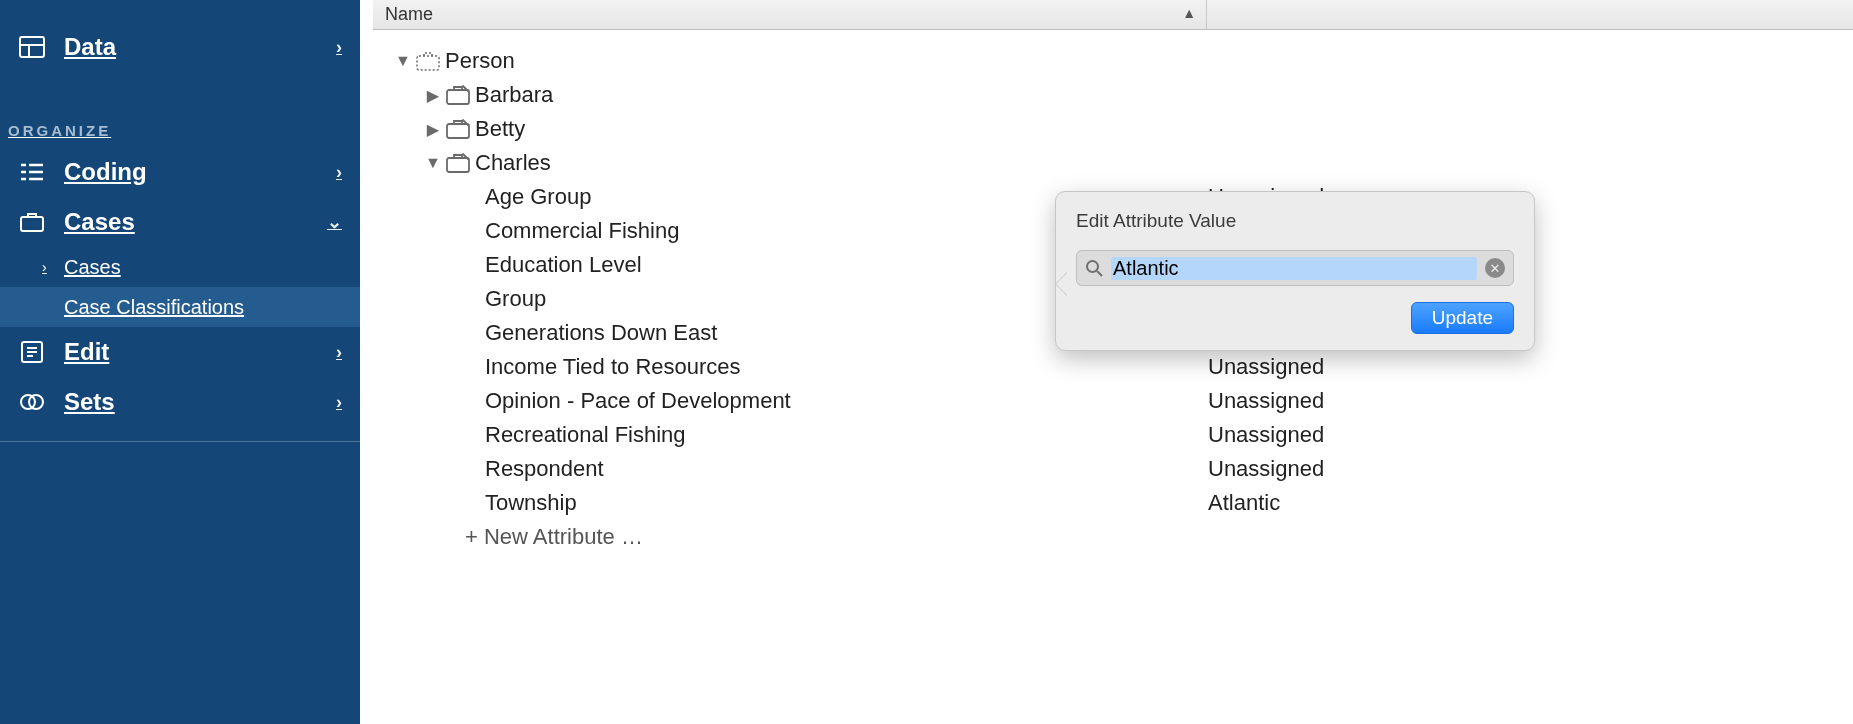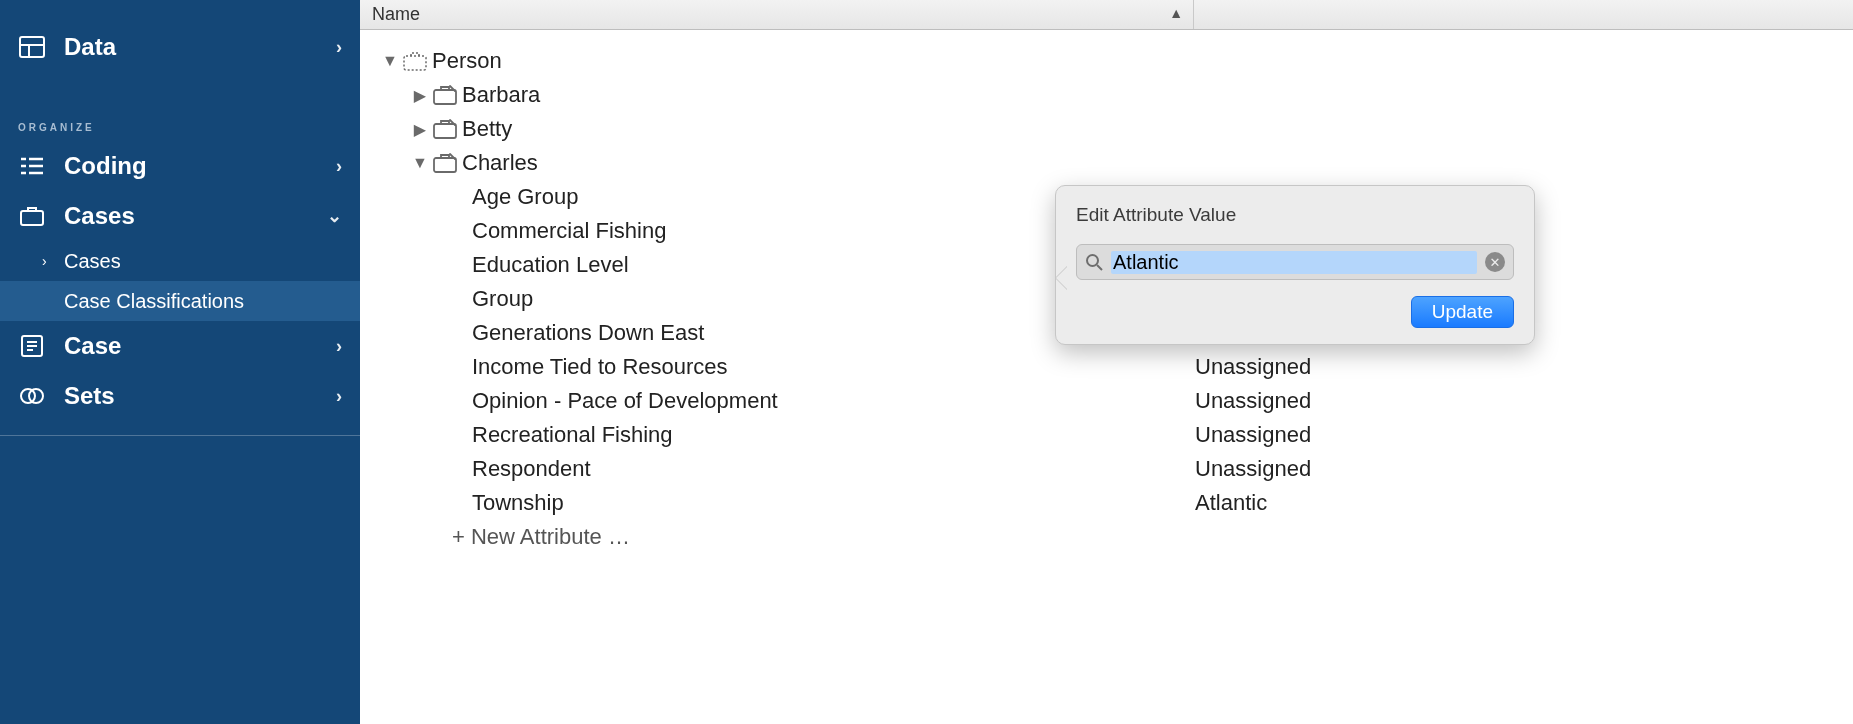--- a/index.html
+++ b/index.html
@@ -2,45 +2,45 @@
 <html><head>
 <meta charset="utf-8">
 <style>
   * { box-sizing: border-box; margin: 0; padding: 0; }
   html, body { width: 1853px; height: 724px; font-family: -apple-system, "Helvetica Neue", Arial, sans-serif; }
   body { display: flex; background: #fff; overflow: hidden; }
 
   
   .sidebar {
     width: 360px; height: 724px; background: #144777; color: #fff;
-    padding-top: 22px; flex: 0 0 360px;
+    padding-top: 22px; flex: 0 0 360px; text-decoration: underline;
   }
   .side-item {
     display: flex; align-items: center; height: 50px;
     padding: 0 18px; font-size: 24px; font-weight: 600; cursor: pointer;
   }
   .side-item .lbl { flex: 1; margin-left: 18px; }
   .side-item .chev { font-size: 18px; opacity: .9; }
   .side-heading {
-    padding: 50px 18px 8px 18px; font-size: 10px; letter-spacing: 3px;
+    padding: 50px 18px 8px 8px; font-size: 15px; letter-spacing: 3px;
     color: #a8bdd2; font-weight: 600;
   }
   .side-sub {
     display: flex; align-items: center; height: 40px;
     padding: 0 18px 0 42px; font-size: 20px; cursor: pointer;
   }
   .side-sub.sel { background: #245c8f; }
   .side-sub .chev-r { width: 18px; font-size: 14px; }
   .side-sub .lbl { margin-left: 4px; }
   .side-divider { height: 1px; background: rgba(255,255,255,.25); margin: 14px 0; }
 
   .icon { display:inline-flex; width:28px; height:28px; align-items:center; justify-content:center; }
 
   
-  .main { flex: 1; display: flex; flex-direction: column; }
+  .main { flex: 1; display: flex; flex-direction: column; margin-left: 13px; }
   .col-header {
     height: 30px; background: linear-gradient(#f2f2f2,#e6e6e6);
     border-bottom: 1px solid #bdbdbd; display: flex; align-items: center;
     font-size: 18px; color: #333;
   }
   .col-name {
     width: 834px; height: 100%; display: flex; align-items: center;
     padding-left: 12px; border-right: 1px solid #c9c9c9; position: relative;
   }
   .col-name .sort { position: absolute; right: 10px; top: 5px; font-size: 14px; color:#555;}
@@ -56,21 +56,21 @@
   .disclosure { width: 24px; font-size: 16px; color:#6a6a6a; cursor:pointer; text-align:center;}
   .case-ico { width: 30px; display:inline-flex; }
   .attr-name { padding-left: 4px; }
   .attr-val  { position:absolute; left: 835px; }
   .row { position: relative; }
   .pencil { position:absolute; left: 1010px; color:#8d8d8d; }
   .new-attr { color:#555; padding-left: 92px; height:34px; display:flex; align-items:center;}
 
   
   .popover {
-    position: absolute; left: 1055px; top: 185px; width: 480px;
+    position: absolute; left: 1055px; top: 191px; width: 480px;
     background: #ececec; border: 1px solid #c6c6c6; border-radius: 10px;
     box-shadow: 0 8px 24px rgba(0,0,0,.25); padding: 18px 20px 16px 20px;
     font-size: 19px; color:#3b3b3b;
   }
   .popover::before {
     content:""; position:absolute; left:-12px; top:80px;
     border:12px solid transparent; border-right-color:#ececec;
     filter: drop-shadow(-1px 0 0 #c6c6c6);
   }
   .pop-title { margin-bottom: 18px; }
@@ -148,21 +148,21 @@
 
   <div class="side-item">
     <span class="icon">
       <svg width="26" height="26" viewBox="0 0 26 26" fill="none" stroke="#fff" stroke-width="2">
         <rect x="3" y="3" width="20" height="20" rx="2"></rect>
           <line x1="8" y1="9" x2="18" y2="9"></line>
           <line x1="8" y1="13" x2="18" y2="13"></line>
           <line x1="8" y1="17" x2="14" y2="17"></line>
       </svg>
     </span>
-    <span class="lbl">Case</span>
+    <span class="lbl">Edit</span>
     <span class="chev">›</span>
   </div>
 
   <div class="side-item">
     <span class="icon">
       <svg width="26" height="18" viewBox="0 0 26 18" fill="none" stroke="#fff" stroke-width="2">
         <circle cx="9" cy="9" r="7"></circle>
           <circle cx="17" cy="9" r="7"></circle>
       </svg>
     </span>

